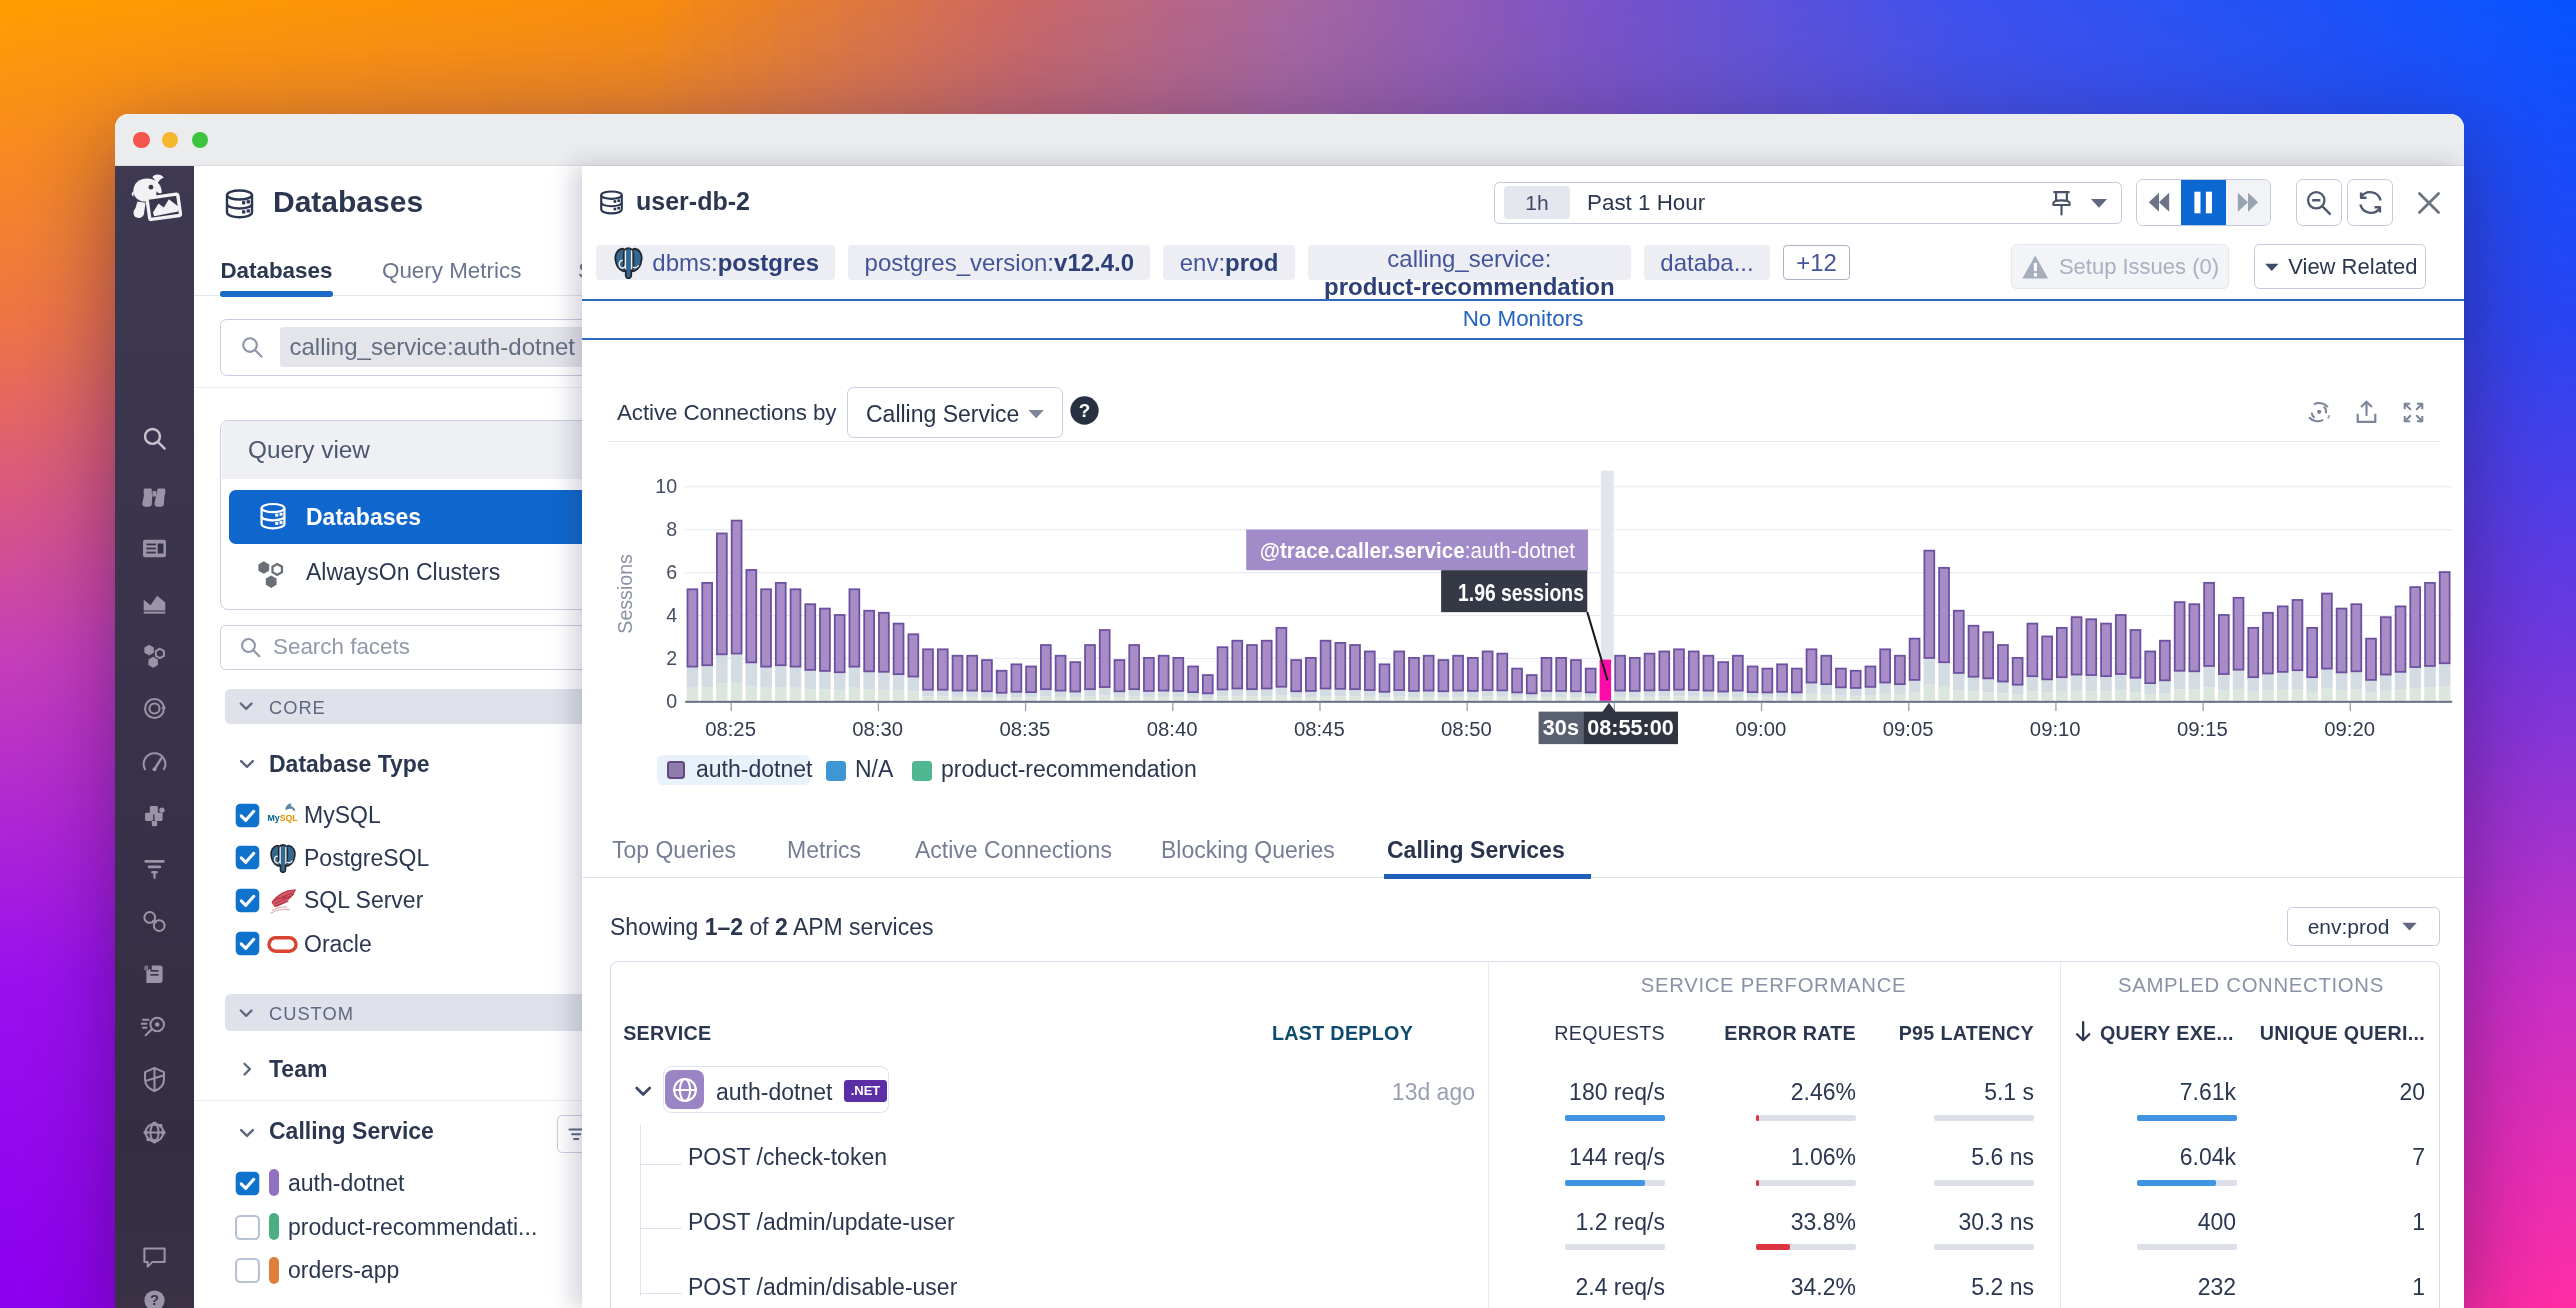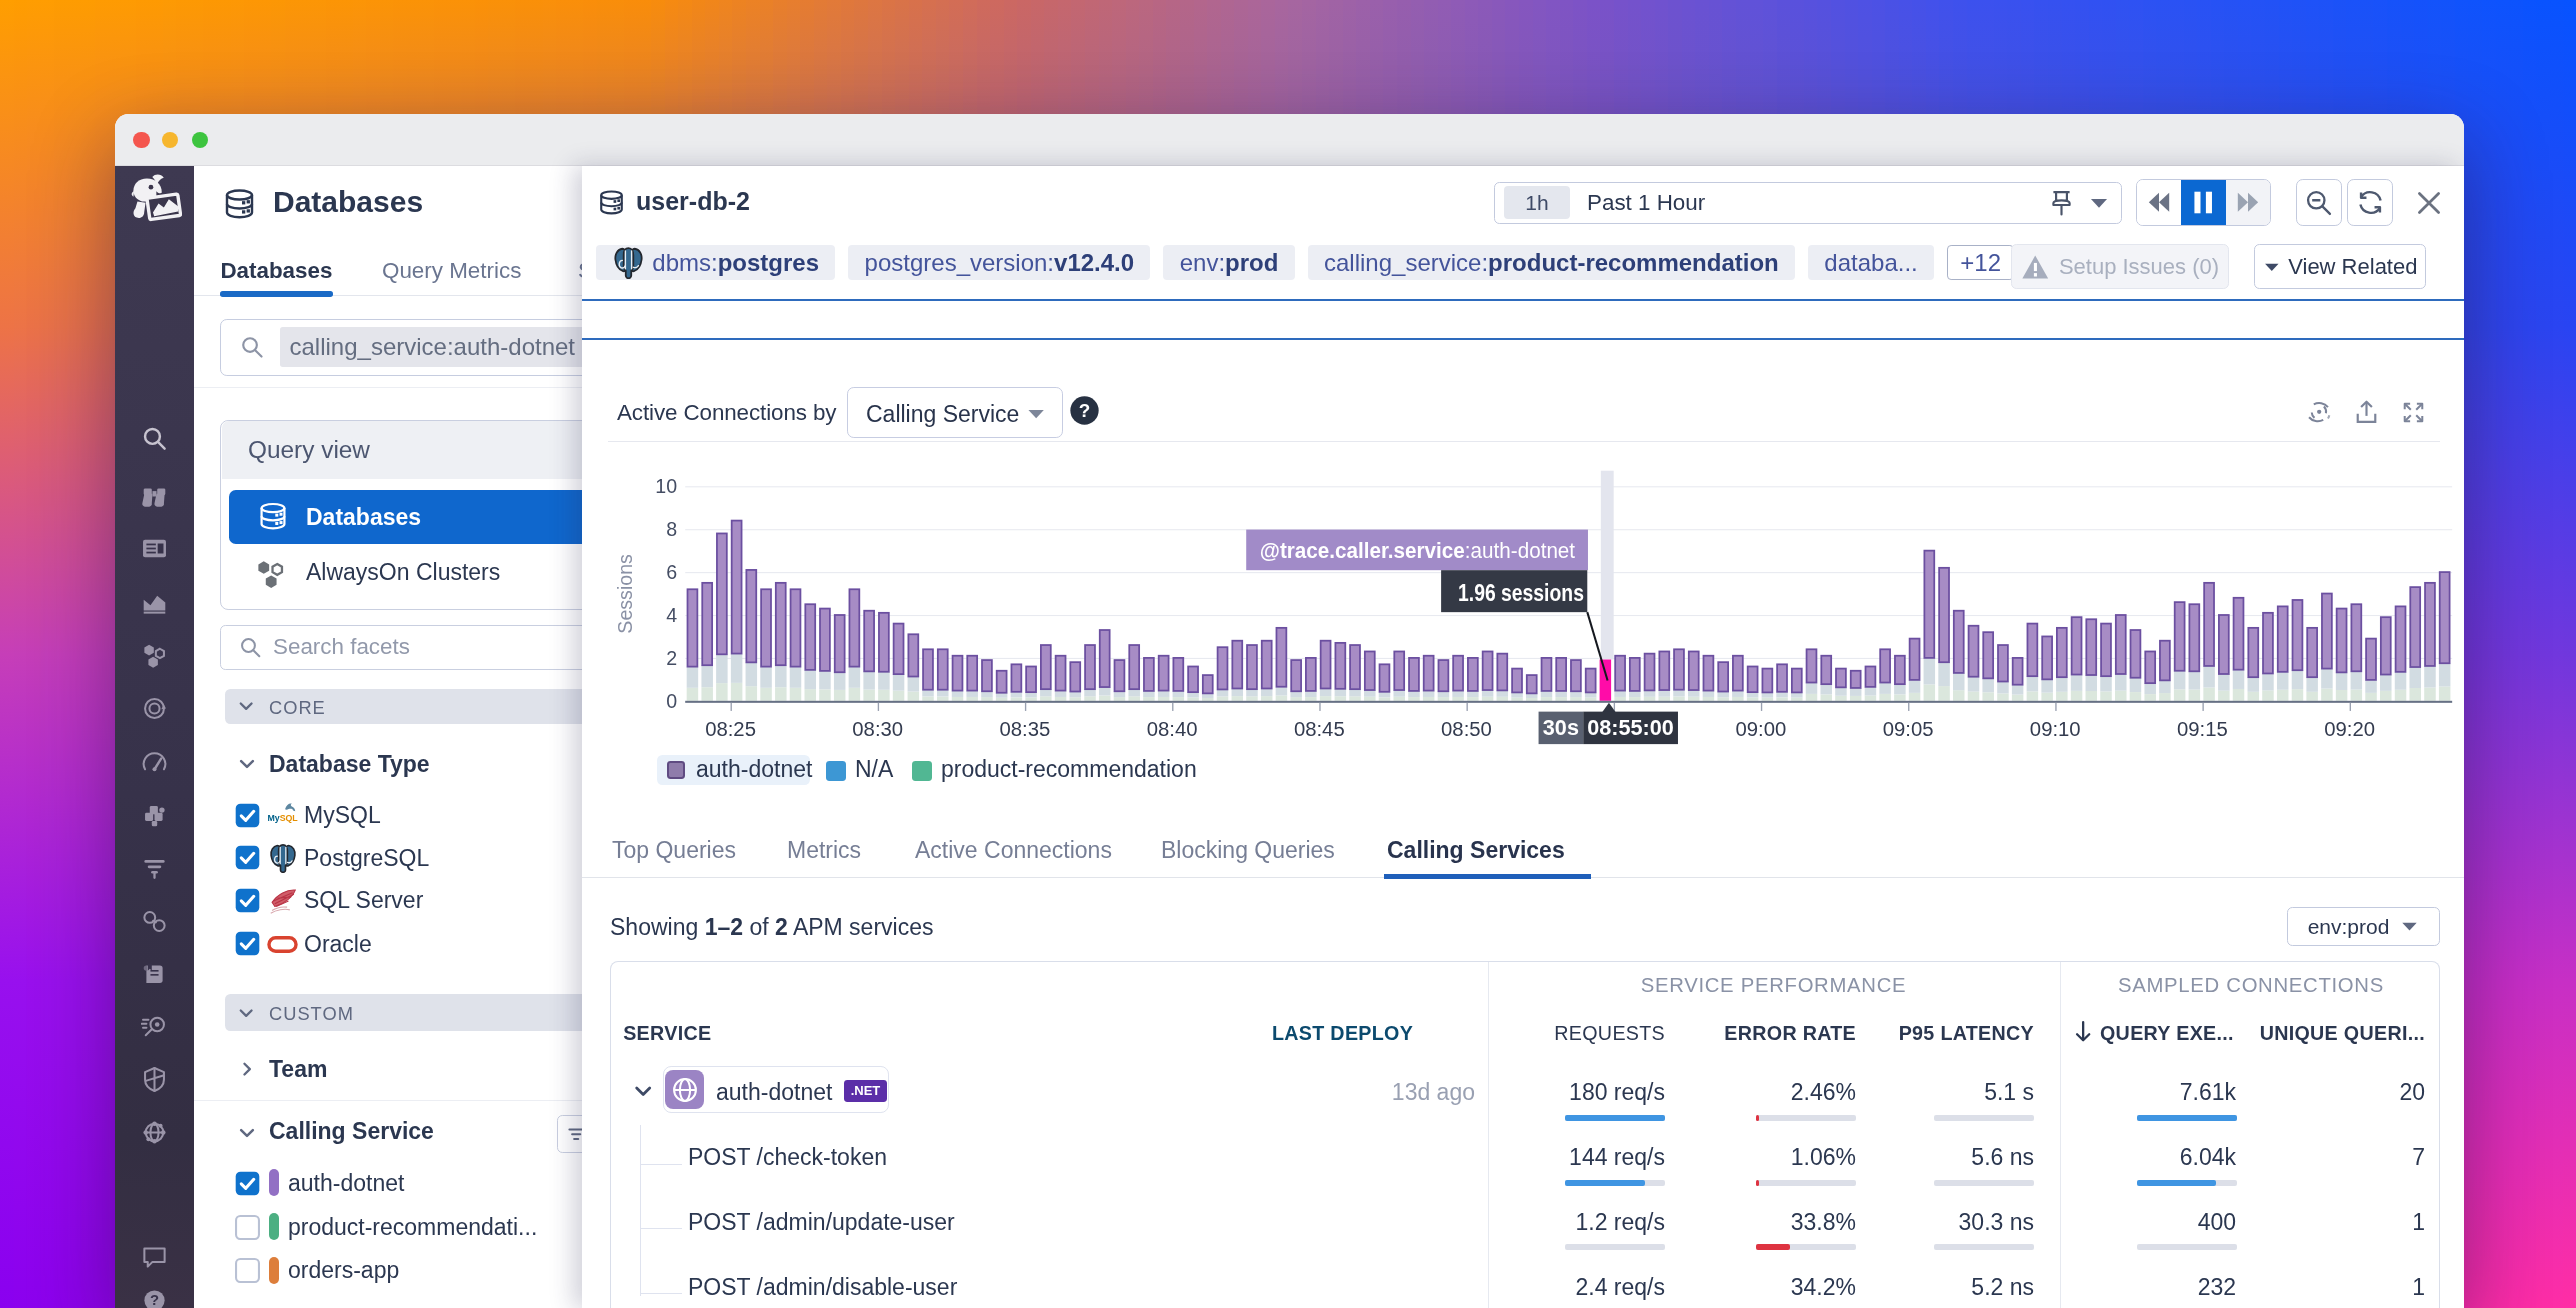--- a/index.html
+++ b/index.html
@@ -663,21 +663,21 @@
             <span style="font-weight:bold;color:#2d3f78;">postgres</span>
           </div>
           <div style="height:35px;background:#eceef4;border-radius:4.1px;display:flex;align-items:center;padding:0 16.3px;font-size:24px;white-space:nowrap;">
             <span style="color:#44549b;text-align:right;">postgres_version:</span>
             <span style="font-weight:bold;color:#2d3f78;">v12.4.0</span>
           </div>
           <div style="height:35px;background:#eceef4;border-radius:4.1px;display:flex;align-items:center;padding:0 16.3px;font-size:24px;white-space:nowrap;">
             <span style="color:#44549b;">env:</span>
             <span style="font-weight:bold;color:#2d3f78;">prod</span>
           </div>
-          <div style="height:35px;background:#eceef4;border-radius:4.1px;display:flex;align-items:center;padding:0 16.3px;font-size:24px;white-space:nowrap;">
+          <div style="height:35px;background:#eceef4;border-radius:4.1px;display:flex;align-items:center;padding:0 16.3px;font-size:24px;white-space:nowrap;flex-direction:column;">
             <span style="color:#44549b;">calling_service:</span>
             <span style="font-weight:bold;color:#2d3f78;">product-recommendation</span>
           </div>
           <div style="height:35px;background:#eceef4;border-radius:4.1px;display:flex;align-items:center;padding:0 16.3px;font-size:24px;white-space:nowrap;">
             <span style="color:#44549b;">databa...</span>
           </div>
           <div style="height:35px;background:#fff;border:1.4px solid #a8b1c7;border-radius:4.1px;display:flex;align-items:center;padding:0 12.2px;font-size:24px;color:#44549b;">+12</div>
         </div>
         <div class="abs" style="left:1429px;top:78px;width:218px;height:45px;background:#f3f4f8;border:1.4px solid #e3e6ee;border-radius:5.4px;display:flex;align-items:center;justify-content:center;gap:9.5px;">
           <svg width="28.5" height="26" viewBox="0 0 42 38">
@@ -687,20 +687,21 @@
           </svg>
           <span style="font-size:22px;color:#a9b0bf;">Setup Issues (0)</span>
         </div>
         <div class="abs" style="left:1672px;top:78px;width:172px;height:45px;background:#fff;border:1.4px solid #c3cade;border-radius:5.4px;display:flex;align-items:center;justify-content:center;gap:8.1px;">
           <svg width="17.6" height="11.5" viewBox="0 0 34 22">
             <path d="M4 5 L17 19 L30 5 Z" fill="#3e4a66"></path>
           </svg>
           <span style="font-size:22px;color:#2b3750;">View Related</span>
         </div>
         <div class="abs" style="left:0;top:133px;width:1882px;height:1.7px;background:#2e6bbd;"></div>
+        <div class="abs" style="left:0;top:140px;width:1882px;text-align:center;font-size:22.4px;color:#2563c0;">No Monitors</div>
         <div class="abs" style="left:0;top:172px;width:1882px;height:1.7px;background:#2e6bbd;"></div>
         <div class="abs" style="left:35px;top:234px;font-size:22.4px;color:#2b3750;letter-spacing:-0.1px;">Active Connections by</div>
         <div class="abs" style="left:265px;top:221px;width:216px;height:51px;border:1.4px solid #c7cde2;border-radius:6.8px;"></div>
         <div class="abs" style="left:284px;top:235px;font-size:23px;color:#28334b;">Calling Service</div>
         <div class="abs" style="left:444px;top:241px;">
           <svg width="20.3" height="13" viewBox="0 0 34 22">
             <path d="M4 5 L17 19 L30 5 Z" fill="#7d8699"></path>
           </svg>
         </div>
         <div class="abs" style="left:487px;top:229px;">

